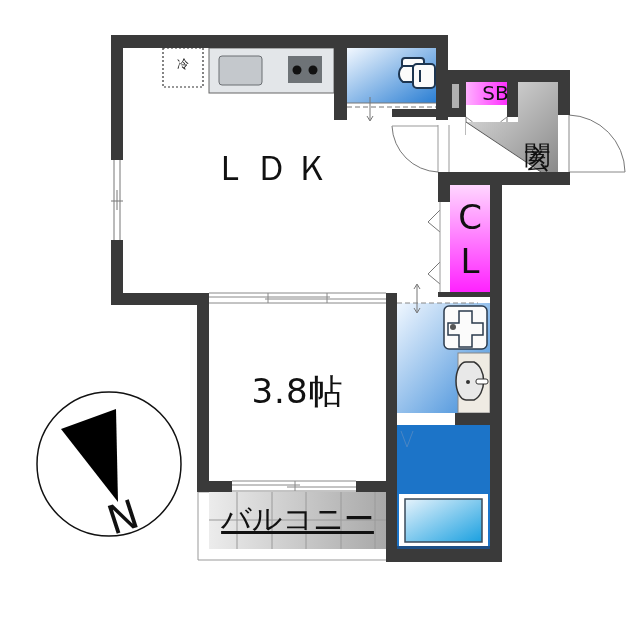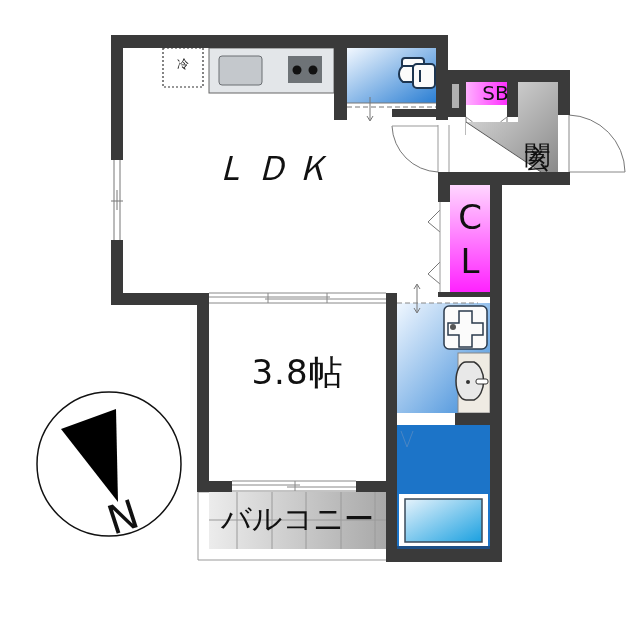--- a/index.html
+++ b/index.html
@@ -181,29 +181,29 @@
 <div class="wall" style="left:438px;top:172px;width:12px;height:30px;"></div>
 <div class="wall" style="left:490px;top:172px;width:12px;height:390px;"></div>
 <div class="wall" style="left:438px;top:292px;width:64px;height:5px;"></div>
 <div class="wall" style="left:197px;top:293px;width:12px;height:199px;"></div>
 <div class="wall" style="left:386px;top:293px;width:11px;height:269px;"></div>
 <div class="wall" style="left:197px;top:481px;width:35px;height:11px;"></div>
 <div class="wall" style="left:356px;top:481px;width:41px;height:11px;"></div>
 <div class="wall" style="left:455px;top:413px;width:35px;height:12px;"></div>
 <div class="wall" style="left:386px;top:549px;width:116px;height:13px;"></div>
 
-<div class="lbl" style="left:190px;top:150px;width:170px;font-size:35px;letter-spacing:6px;font-style:italic;">
+<div class="lbl" style="left:190px;top:150px;width:170px;font-size:35px;letter-spacing:6px;">
   <div>ＬＤＫ</div>
 </div>
 
 <div class="lbl" style="left:215px;top:355px;width:165px;font-size:34px;">
-  <div style="letter-spacing:1px;">3.8帖</div>
-</div>
-
-<div class="lbl" style="left:205px;top:503px;width:185px;font-size:30px;">バルコニー</div>
+  <div style="letter-spacing:1px;margin-top:19px;">3.8帖</div>
+</div>
+
+<div class="lbl" style="left:205px;top:503px;width:185px;font-size:30px;text-decoration:underline;">バルコニー</div>
 
 <div class="lbl" style="left:520px;top:100px;width:36px;font-size:26px;line-height:28px;">
   <span style="writing-mode:vertical-rl;">玄関</span>
 </div>
 
 <div class="lbl" style="left:466px;top:82px;width:59px;font-size:20px;line-height:23px;">SB</div>
 
 <div class="lbl" style="left:450px;top:195px;width:40px;font-size:34px;line-height:44px;">
   <div>C</div>
   <div>L</div>

